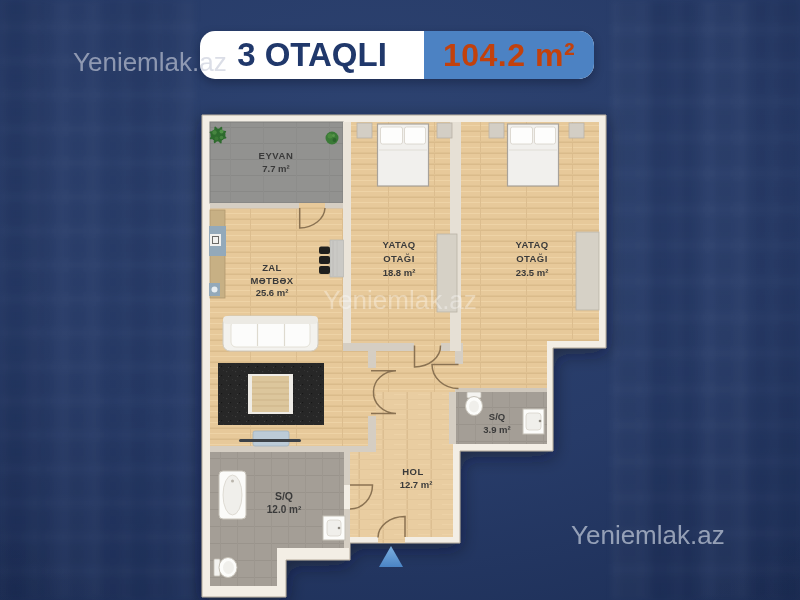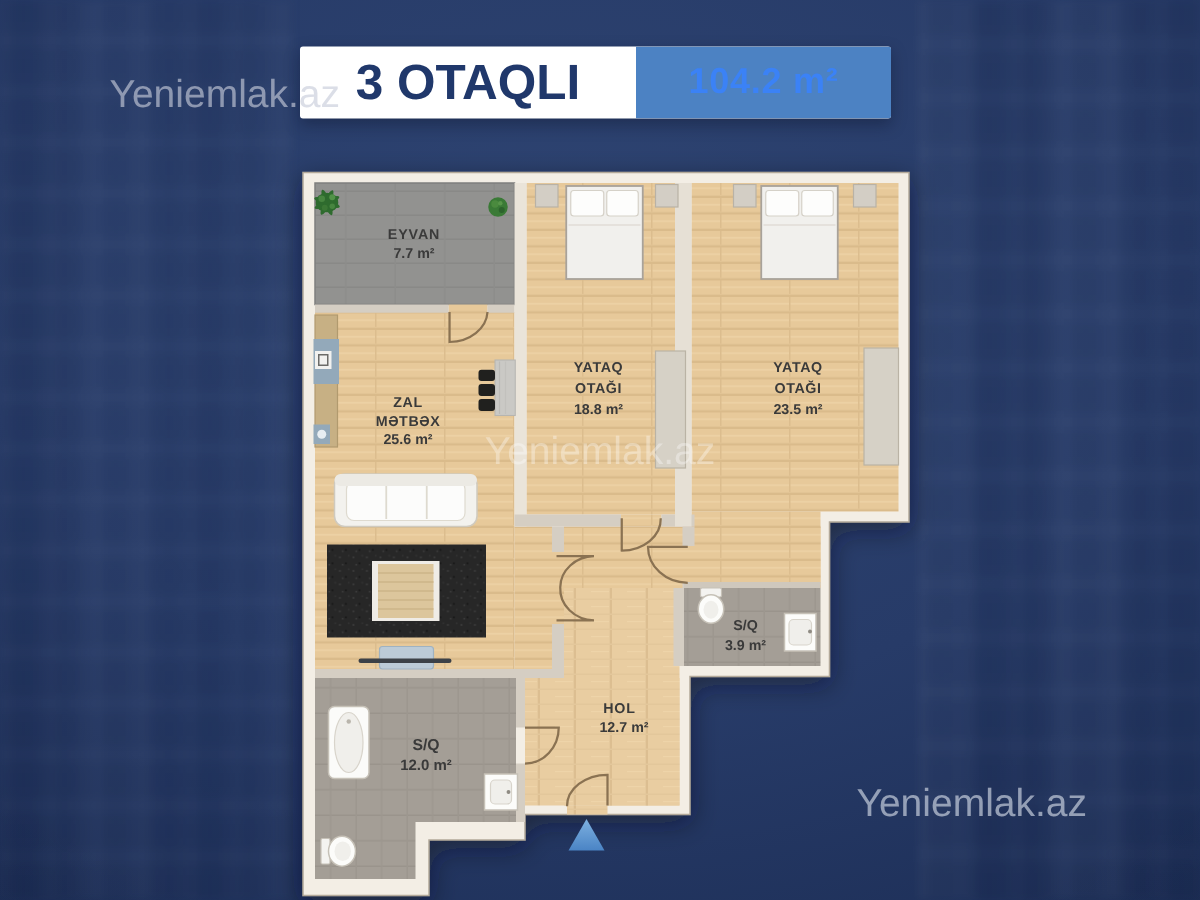--- a/index.html
+++ b/index.html
@@ -10,27 +10,27 @@
     background:
       linear-gradient(90deg, rgba(4,8,26,0.05) 0 30px, rgba(255,255,255,0.015) 55px 90px, rgba(4,8,26,0.03) 120px 160px, rgba(255,255,255,0.01) 175px),
       repeating-linear-gradient(90deg, rgba(255,255,255,0.014) 0 7px, rgba(6,10,30,0.020) 7px 24px, rgba(255,255,255,0.007) 24px 31px),
       repeating-linear-gradient(0deg, rgba(6,10,30,0.020) 0 24px, rgba(255,255,255,0.010) 24px 34px);}
   .bldgR{position:absolute;left:612px;top:0;width:188px;height:600px;filter:blur(3px);
     background:
       linear-gradient(90deg, rgba(255,255,255,0.018) 0 25px, rgba(4,8,26,0.05) 40px 75px, rgba(255,255,255,0.02) 95px 130px, rgba(4,8,26,0.035) 150px),
       repeating-linear-gradient(90deg, rgba(255,255,255,0.016) 0 7px, rgba(6,10,30,0.018) 7px 25px, rgba(255,255,255,0.008) 25px 32px),
       repeating-linear-gradient(0deg, rgba(6,10,30,0.020) 0 25px, rgba(255,255,255,0.011) 25px 36px);}
   .vign{position:absolute;inset:0;background:radial-gradient(1000px 760px at 50% 38%, rgba(0,0,0,0) 55%, rgba(5,10,28,0.35) 100%);}
-  .pill{position:absolute;left:200px;top:31px;width:394px;height:48px;border-radius:2px;background:#fff;overflow:hidden;
+  .pill{position:absolute;left:200px;top:31px;width:394px;height:48px;border-radius:15px;background:#fff;overflow:hidden;
     box-shadow:0 4px 10px rgba(8,14,35,.35);}
   .pillblue{position:absolute;left:224px;top:0;width:170px;height:48px;background:#4c82c3;}
   .pt1{position:absolute;left:0;top:0;width:224px;height:48px;display:flex;align-items:center;justify-content:center;
     color:#20386b;font-weight:bold;font-size:33px;}
   .pt2{position:absolute;left:224px;top:0;width:170px;height:48px;display:flex;align-items:center;justify-content:center;
-    color:#3b82f6;font-weight:bold;font-size:24px;letter-spacing:0.5px;}
+    color:#c2410c;font-weight:bold;font-size:32px;letter-spacing:0.5px;}
   .wm{position:absolute;color:rgba(198,204,217,0.64);font-size:26px;}
   .wm1{left:73px;top:47px;}
   .wm2{left:571px;top:520px;color:rgba(193,201,216,0.72);}
   svg{position:absolute;left:0;top:0;}
 </style>
 </head>
 <body>
 <div id="stage">
   <div class="bldgL"></div>
   <div class="bldgR"></div>

